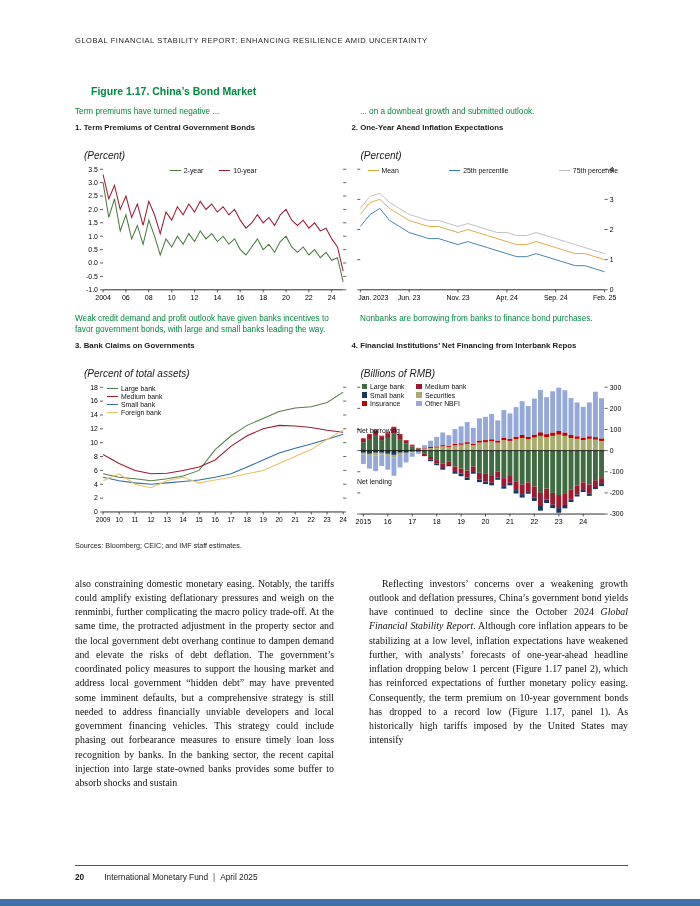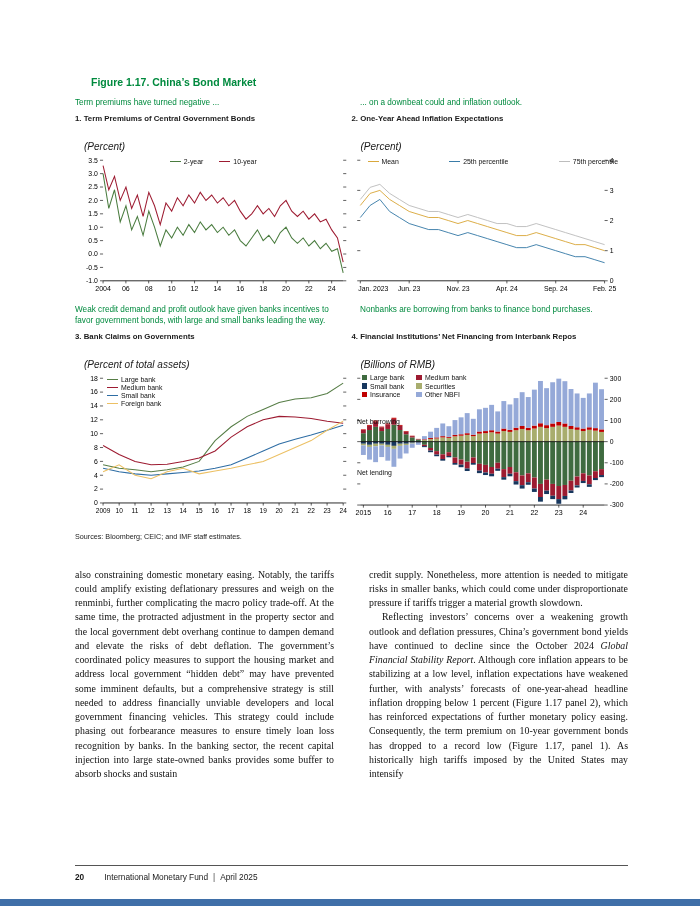--- a/index.html
+++ b/index.html
@@ -35,27 +35,28 @@
           padding-top:6px;font-size:8.3px;display:flex;align-items:baseline;}
   .pageno{font-weight:bold;margin-right:20px;}
   .footer .sep{margin:0 5px;color:#444;}
   .bottom-bar{position:absolute;left:0;right:0;bottom:0;height:7px;background:var(--accent);}
 </style>
 </head>
 <body>
 
 <div class="page">
 
+  <div class="running-header">GLOBAL FINANCIAL STABILITY REPORT: ENHANCING RESILIENCE AMID UNCERTAINTY</div>
 
   <div>
     <h2 class="fig-title">Figure 1.17. China’s Bond Market</h2>
 
     <div class="cap-row">
       <div class="cap">Term premiums have turned negative ...</div>
-      <div class="cap">... on a downbeat could and inflation outlook.</div>
+      <div class="cap">... on a downbeat growth and submitted outlook.</div>
     </div>
 
     <div class="panel-row">
       <div>
         <div class="panel-title">1. Term Premiums of Central Government Bonds</div>
         <div class="panel-sub">(Percent)</div>
         <div class="chart-wrap">
             <svg viewBox="0 0 266 136">
               <line x1="24" y1="6" x2="27" y2="6" stroke="#000" stroke-width="0.6"></line>
               <line x1="258" y1="6" x2="261" y2="6" stroke="#000" stroke-width="0.6"></line>
@@ -602,21 +603,20 @@
     <div class="fig-notes">
       <div class="src">Sources: Bloomberg; CEIC; and IMF staff estimates.</div>
     </div>
   </div>
 
   <div class="body-cols">
     <div>
       <p>also constraining domestic monetary easing. Notably, the tariffs could amplify existing deflationary pressures and weigh on the renminbi, further complicating the macro policy trade-off. At the same time, the protracted adjustment in the property sector and the local government debt overhang continue to dampen demand and elevate the risks of debt deflation. The government’s coordinated policy measures to support the housing market and address local government “hidden debt” may have prevented some imminent defaults, but a comprehensive strategy is still needed to address financially unviable developers and local government financing vehicles. This strategy could include phasing out forbearance measures to ensure timely loan loss recognition by banks. In the banking sector, the recent capital injection into large state-owned banks provides some buffer to absorb shocks and sustain</p>
     </div>
     <div>
-      <p>credit supply. Nonetheless, more attention is needed to mitigate risks in smaller banks, which could come under disproportionate pressure if tariffs trigger a material growth slowdown.</p>
       <p class="indent"><span>Reflecting investors’ concerns over a weakening growth outlook and deflation pressures, China’s government bond yields have continued to decline since the October 2024 </span><em>Global Financial Stability Report</em><span>. Although core inflation appears to be stabilizing at a low level, inflation expectations have weakened further, with analysts’ forecasts of one-year-ahead headline inflation dropping below 1 percent (Figure 1.17 panel 2), which has reinforced expectations of further monetary policy easing. Consequently, the term premium on 10-year government bonds has dropped to a record low (Figure 1.17, panel 1). As historically high tariffs imposed by the United States may intensify</span></p>
     </div>
   </div>
 
   <div class="footer">
     <span class="pageno">20</span>
     <span>International Monetary Fund</span>
     <span class="sep">|</span>
     <span>April 2025</span>
   </div>

